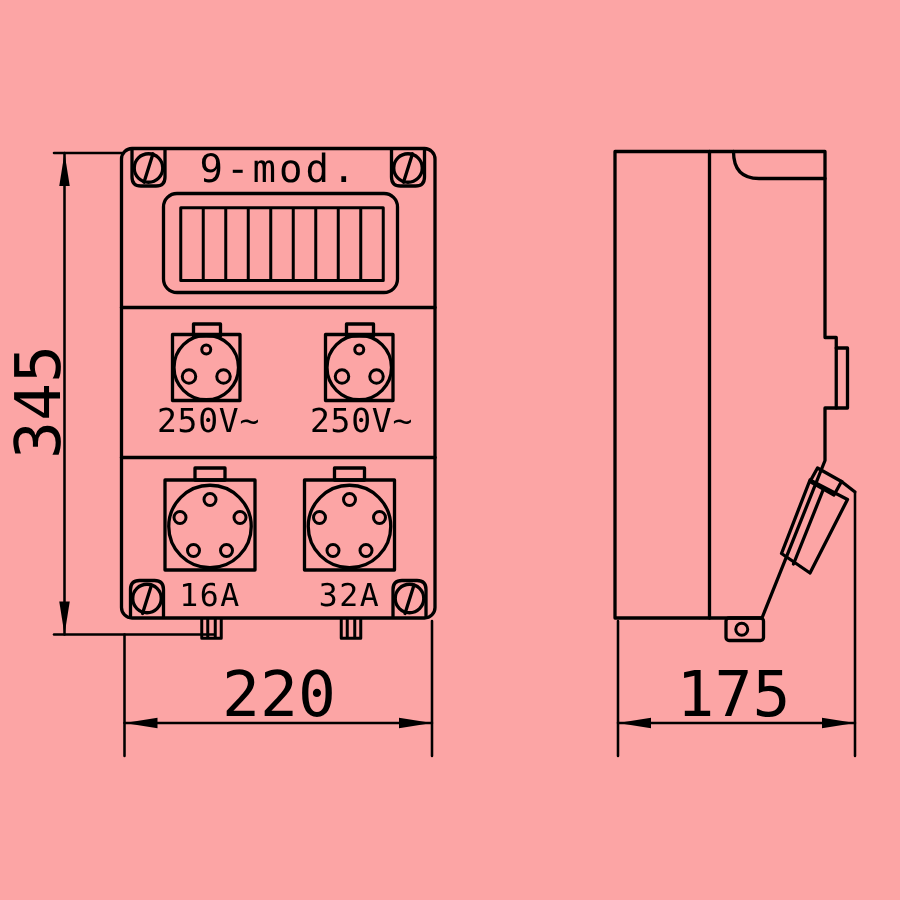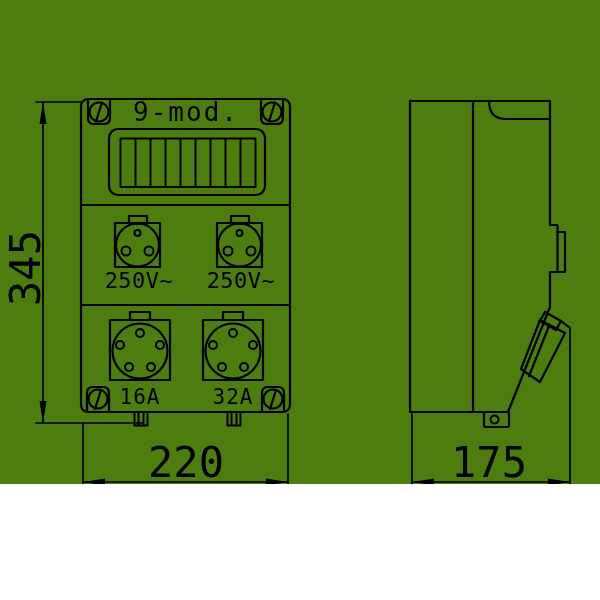--- a/index.html
+++ b/index.html
@@ -1,16 +1,16 @@
 <!DOCTYPE html>
 <html><head>
 <meta charset="utf-8">
 <style>
   html,body{margin:0;padding:0;background:#ffffff;}
-  .stage{position:relative;width:600px;height:484px;background:#4d7c0f;overflow:hidden;
+  .stage{position:relative;width:600px;height:600px;background:#fca5a5;overflow:hidden;
          font-family:"DejaVu Sans Mono","Liberation Mono",monospace;}
   svg{display:block;}
   .obj{fill:none;stroke:#000;stroke-width:2.2;stroke-linejoin:round;stroke-linecap:round;}
   .obj-thin{fill:none;stroke:#000;stroke-width:2;stroke-linejoin:round;}
   .dim{fill:none;stroke:#000;stroke-width:1.7;stroke-linecap:round;}
   .arrow{fill:#000;stroke:none;}
   .lbl{fill:#000;font-family:"DejaVu Sans Mono","Liberation Mono",monospace;}
   .lbl-title{font-size:26px;letter-spacing:2px;}
   .lbl-socket{font-size:22px;letter-spacing:0.5px;}
   .lbl-socket-sm{font-size:21px;letter-spacing:1px;}

